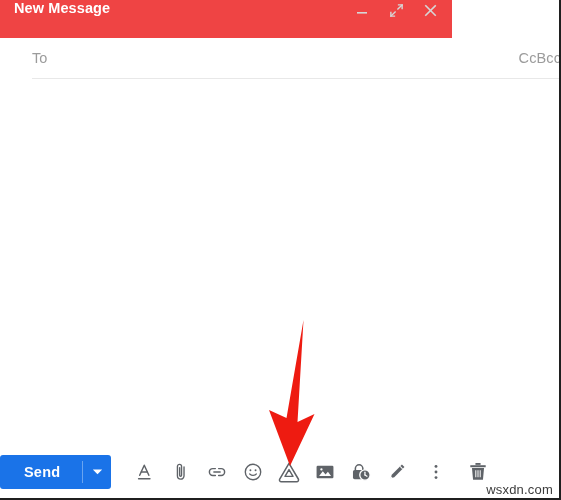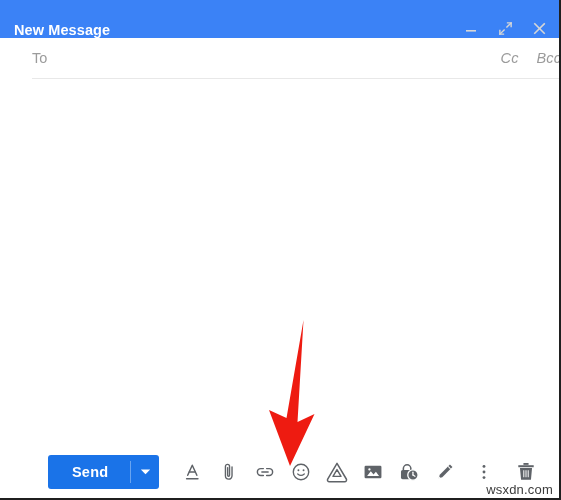--- a/index.html
+++ b/index.html
@@ -18,25 +18,25 @@
     overflow: hidden;
     box-sizing: border-box;
     border-right: 2px solid #1f1f1f;
     border-bottom: 2px solid #1f1f1f;
   }
 
   
   .titlebar {
     position: absolute;
     left: 0; top: 0;
-    width: 561px;
+    width: 452px;
     height: 38px;
-    background: #3b82f6;
-    display: flex;
-    align-items: flex-end;
+    background: #ef4444;
+    display: flex;
+    align-items: flex-start;
     box-sizing: border-box;
     padding: 0 12px 0 14px;
   }
   .titlebar-title {
     color: #ffffff;
     font-size: 14.5px;
     font-weight: bold;
     letter-spacing: 0.1px;
     flex: 1;
     white-space: nowrap;
@@ -75,22 +75,21 @@
     font-size: 14.5px;
     color: #9b9b9b;
     letter-spacing: 0.1px;
   }
   .ccbcc {
     position: absolute;
     right: 0;
     top: 50%;
     transform: translateY(-50%);
     display: flex;
-    gap: 18px;
-    font-style: italic;
+    gap: 0;
   }
   .ccbcc span {
     font-size: 14.5px;
     color: #9b9b9b;
     cursor: pointer;
     letter-spacing: 0.1px;
   }
 
   
   .msg-body {
@@ -111,21 +110,20 @@
     position: absolute;
     left: 0;
     bottom: 0;
     width: 508px;
     height: 52px;
     background: #ffffff;
     display: flex;
     align-items: center;
     box-sizing: border-box;
     padding: 0 12px 0 0;
-    margin-left: 48px;
   }
   .send-group {
     display: flex;
     align-items: stretch;
     height: 34px;
     border-radius: 3px;
     overflow: hidden;
     background: #1a73e8;
     cursor: pointer;
   }

